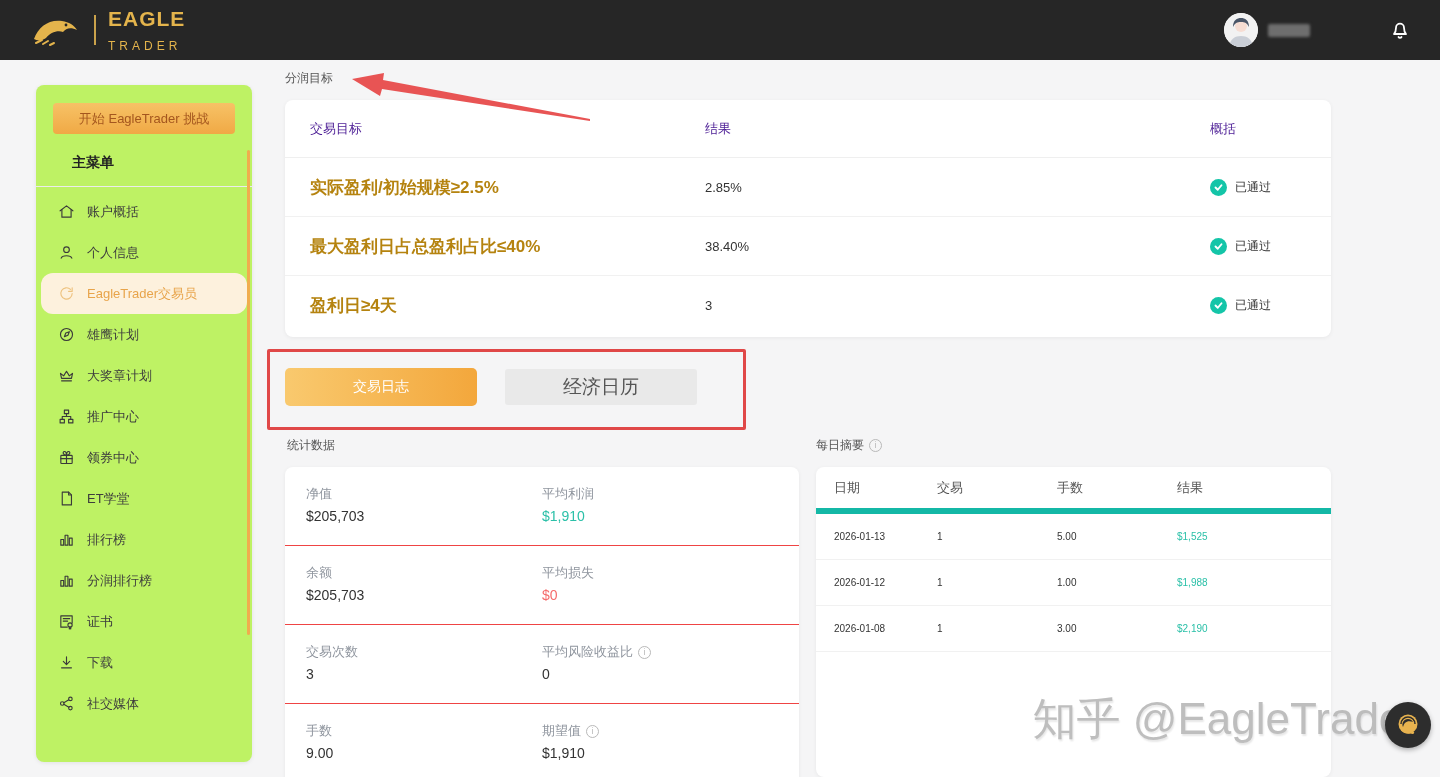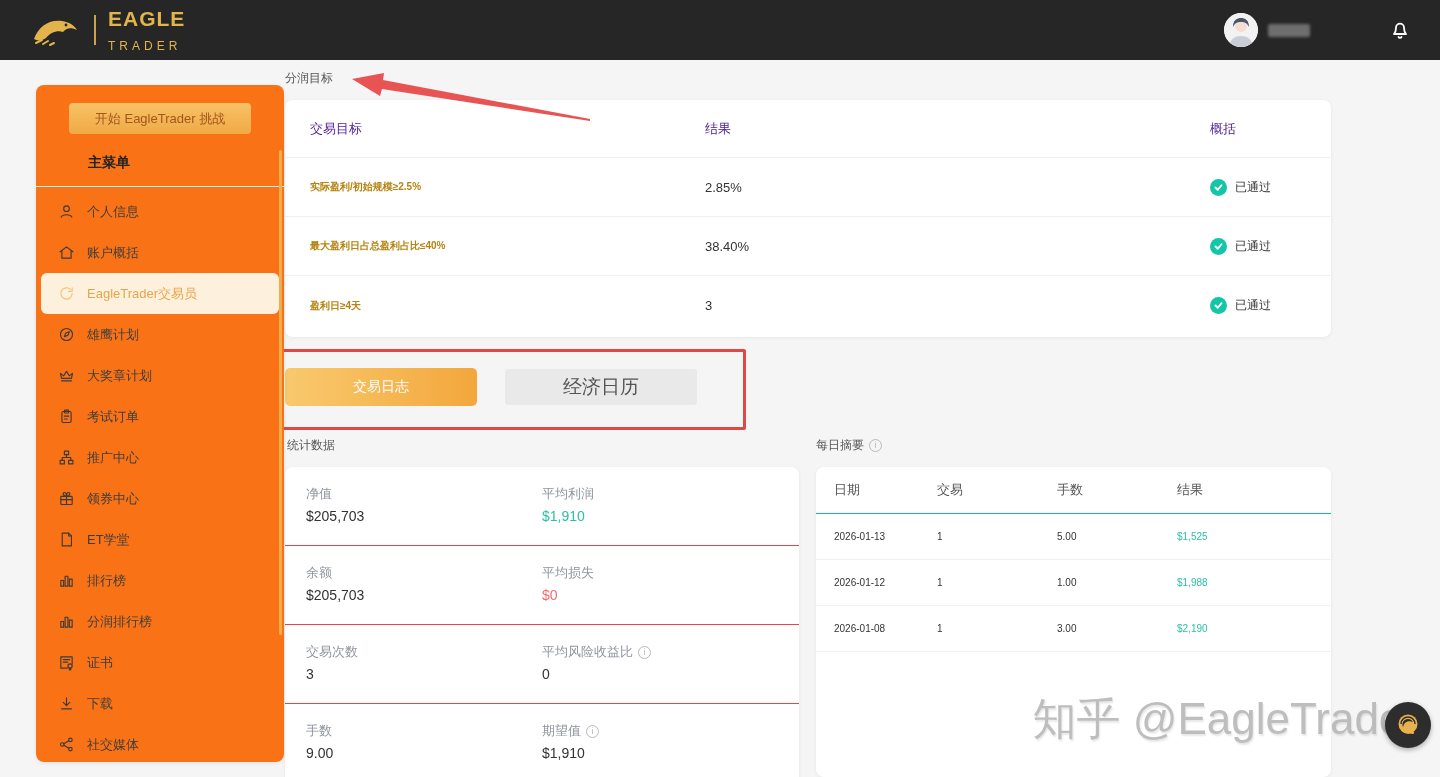--- a/index.html
+++ b/index.html
@@ -15,46 +15,46 @@
   .brand-text { line-height:1; }
   .brand-line1 { color:#e4b44c; font-size:21px; font-weight:bold; letter-spacing:1px; }
   .brand-line2 { color:#e4b44c; font-size:12px; letter-spacing:4px; margin-top:11px; }
   .header-right { display:flex; align-items:center; gap:28px; }
   .user-chip { display:flex; align-items:center; gap:10px; cursor:pointer; }
   .avatar { width:34px; height:34px; border-radius:50%; background:#f2f2f2; overflow:hidden; display:flex; align-items:flex-end; justify-content:center; }
   .name-redacted { width:42px; height:13px; background:#6e6e6e; border-radius:2px; filter:blur(1.5px); }
   .bell { margin-left:50px; cursor:pointer; display:flex; }
 
   
-  .sidebar { position:absolute; left:36px; top:85px; width:248px; height:677px; background:#f97316; border-radius:8px; box-shadow:0 1px 4px rgba(0,0,0,0.08); overflow:hidden; z-index:5; }
+  .sidebar { position:absolute; left:36px; top:85px; width:216px; height:677px; background:#bef264; border-radius:8px; box-shadow:0 1px 4px rgba(0,0,0,0.08); overflow:hidden; z-index:5; }
   .challenge-btn { display:block; margin:18px auto 0; width:182px; height:31px; border:none; border-radius:4px; background:linear-gradient(180deg,#f7c express266,#f0a945); background:linear-gradient(180deg,#f7c266,#f0a945); color:#a4561e; font-size:13px; cursor:pointer; font-family:inherit; }
-  .menu-heading { font-size:14px; font-weight:bold; color:#222; padding:20px 0 14px 36px;margin-left:16px; }
+  .menu-heading { font-size:14px; font-weight:bold; color:#222; padding:20px 0 14px 36px; }
   .menu-divider { height:1px; background:#ececec; }
   .menu { list-style:none; padding-top:4px; }
   .menu li { height:41px; display:flex; align-items:center; gap:12px; padding-left:22px; font-size:13px; color:#3d3d3d; cursor:pointer; }
   .menu li .mi { width:17px; height:17px; flex:0 0 17px; display:flex; align-items:center; }
   .menu li svg { width:17px; height:17px; stroke:#3a3a3a; fill:none; stroke-width:1.6; stroke-linecap:round; stroke-linejoin:round; }
-  .menu li.active { background:#fdf1dd; border-radius:6px; margin:0 5px; padding-left:17px; color:#e8a44a; }
+  .menu li.active { background:#fdf1dd; border-radius:12px; margin:0 5px; padding-left:17px; color:#e8a44a; }
   .menu li.active svg { stroke:#eec27f; }
   .side-scroll { position:absolute; right:2px; top:65px; width:3px; height:485px; background:#f0ad4e; border-radius:2px; }
 
   
   .sect-title { position:absolute; font-size:12px; color:#555; z-index:2; display:flex; align-items:center; gap:5px; }
   .info-dot { width:13px; height:13px; border:1px solid #b9b9b9; border-radius:50%; color:#b9b9b9; font-size:9px; line-height:11px; text-align:center; display:inline-block; }
 
   
   .card { position:absolute; background:#fff; border-radius:8px; box-shadow:0 1px 4px rgba(0,0,0,0.06); }
   .pt-card { left:285px; top:100px; width:1046px; height:237px; }
   .pt-head { display:flex; height:58px; align-items:center; border-bottom:1px solid #efefef; font-size:13px; color:#4c1d95; }
   .pt-row { display:flex; height:59px; align-items:center; border-bottom:1px solid #f1f1f1; }
   .pt-row:last-child { border-bottom:none; }
   .pt-c1 { width:420px; padding-left:25px; }
   .pt-c2 { width:505px; }
   .pt-c3 { flex:1; display:flex; align-items:center; gap:8px; }
-  .goal { color:#b5830f; font-weight:bold; font-size:10px; }
+  .goal { color:#b5830f; font-weight:bold; font-size:17px; }
   .result-val { color:#333; font-size:13px; font-weight:500; }
   .pass-badge { display:flex; align-items:center; gap:8px; font-size:12px; color:#333; }
   .check-circle { width:17px; height:17px; border-radius:50%; background:#14c5a8; display:flex; align-items:center; justify-content:center; }
   .check-circle svg { width:9px; height:9px; stroke:#fff; stroke-width:2.5; fill:none; stroke-linecap:round; stroke-linejoin:round; }
 
   
   .tab-active { position:absolute; left:285px; top:368px; width:192px; height:38px; border:none; border-radius:5px; background:linear-gradient(90deg,#f9c96e,#f3a73c); color:#fff; font-size:14px; cursor:pointer; z-index:3; font-family:inherit; }
   .tab-inactive { position:absolute; left:505px; top:369px; width:192px; height:36px; border:none; border-radius:3px; background:#e9e9e9; color:#555; font-size:19px; cursor:pointer; z-index:3; font-family:inherit; }
   .red-box { position:absolute; left:267px; top:349px; width:479px; height:81px; border:3px solid #e04848; border-radius:2px; z-index:4; pointer-events:none; }
   .arrow-svg { position:absolute; left:0; top:0; z-index:40; pointer-events:none; }
@@ -65,21 +65,21 @@
   .stat-cell { padding-top:18px; }
   .stat-cell.c1 { width:257px; padding-left:21px; }
   .stat-cell.c2 { flex:1; }
   .stat-label { font-size:13px; color:#8f959e; display:flex; align-items:center; gap:5px; }
   .stat-value { font-size:14px; color:#333; margin-top:5px; }
   .tone-teal { color:#2bc0a8; }
   .tone-red { color:#f56c6c; }
 
   
   .daily-card { left:816px; top:467px; width:515px; height:310px; }
-  .dt-head { display:flex; height:47px; align-items:center; border-bottom:1px solid #14b8a6; font-size:13px; color:#555; }
+  .dt-head { display:flex; height:47px; align-items:center; border-bottom:6px solid #14b8a6; font-size:13px; color:#555; }
   .dt-row { display:flex; height:46px; align-items:center; border-bottom:1px solid #f1f1f1; font-size:10px; color:#333; }
   .dt-c1 { width:121px; padding-left:18px; }
   .dt-c2 { width:120px; }
   .dt-c3 { width:120px; }
   .dt-c4 { flex:1; }
 
   
   .watermark { position:absolute; right:22px; top:690px; font-size:44px; color:#b3b3b3; opacity:0.85; white-space:nowrap; z-index:50; pointer-events:none; text-shadow:1px 2px 2px rgba(0,0,0,0.12); }
   .support-btn { position:absolute; left:1385px; top:702px; width:46px; height:46px; border-radius:50%; background:#2d2d2d; border:none; display:flex; align-items:center; justify-content:center; cursor:pointer; z-index:60; box-shadow:0 2px 5px rgba(0,0,0,0.3); }
 </style>
@@ -125,35 +125,35 @@
   </div>
 
   <nav class="sidebar">
     <button class="challenge-btn">开始 EagleTrader 挑战</button>
     <div class="menu-heading">主菜单</div>
     <div class="menu-divider"></div>
     <ul class="menu">
       <li>
         <span class="mi">
             <svg viewBox="0 0 24 24">
+              <path d="M3 11 L12 4 L21 11"></path>
+              <path d="M5.5 9.5 V20 h13 V9.5"></path>
+            </svg>
+          </span>
+        <span>账户概括</span>
+      </li>
+      <li>
+        <span class="mi">
+            <svg viewBox="0 0 24 24">
               <circle cx="12" cy="8" r="4"></circle>
               <path d="M4.5 20 c1.5-4.5 13.5-4.5 15 0"></path>
             </svg>
           </span>
         <span>个人信息</span>
       </li>
-      <li>
-        <span class="mi">
-            <svg viewBox="0 0 24 24">
-              <path d="M3 11 L12 4 L21 11"></path>
-              <path d="M5.5 9.5 V20 h13 V9.5"></path>
-            </svg>
-          </span>
-        <span>账户概括</span>
-      </li>
       <li class="active">
         <span class="mi">
             <svg viewBox="0 0 24 24">
               <path d="M20 12 a8 8 0 1 1 -2.3 -5.7"></path>
               <path d="M20 4 v5 h-5"></path>
             </svg>
           </span>
         <span>EagleTrader交易员</span>
       </li>
       <li>
@@ -166,30 +166,20 @@
         <span>雄鹰计划</span>
       </li>
       <li>
         <span class="mi">
             <svg viewBox="0 0 24 24">
               <path d="M5 16 l-1.5-7 4.5 3.5 4-6.5 4 6.5 4.5-3.5 -1.5 7 Z"></path>
               <path d="M5 19.5 h14"></path>
             </svg>
           </span>
         <span>大奖章计划</span>
-      </li>
-      <li>
-        <span class="mi">
-            <svg viewBox="0 0 24 24">
-              <rect x="5.5" y="5" width="13" height="15.5" rx="2"></rect>
-              <rect x="9" y="3" width="6" height="4" rx="1"></rect>
-              <path d="M9 11.5 h6 M9 15.5 h4"></path>
-            </svg>
-          </span>
-        <span>考试订单</span>
       </li>
       <li>
         <span class="mi">
             <svg viewBox="0 0 24 24">
               <rect x="9" y="3" width="6" height="5"></rect>
               <rect x="3" y="16" width="6" height="5"></rect>
               <rect x="15" y="16" width="6" height="5"></rect>
               <path d="M12 8 v4 M6 16 v-4 h12 v4"></path>
             </svg>
           </span>

